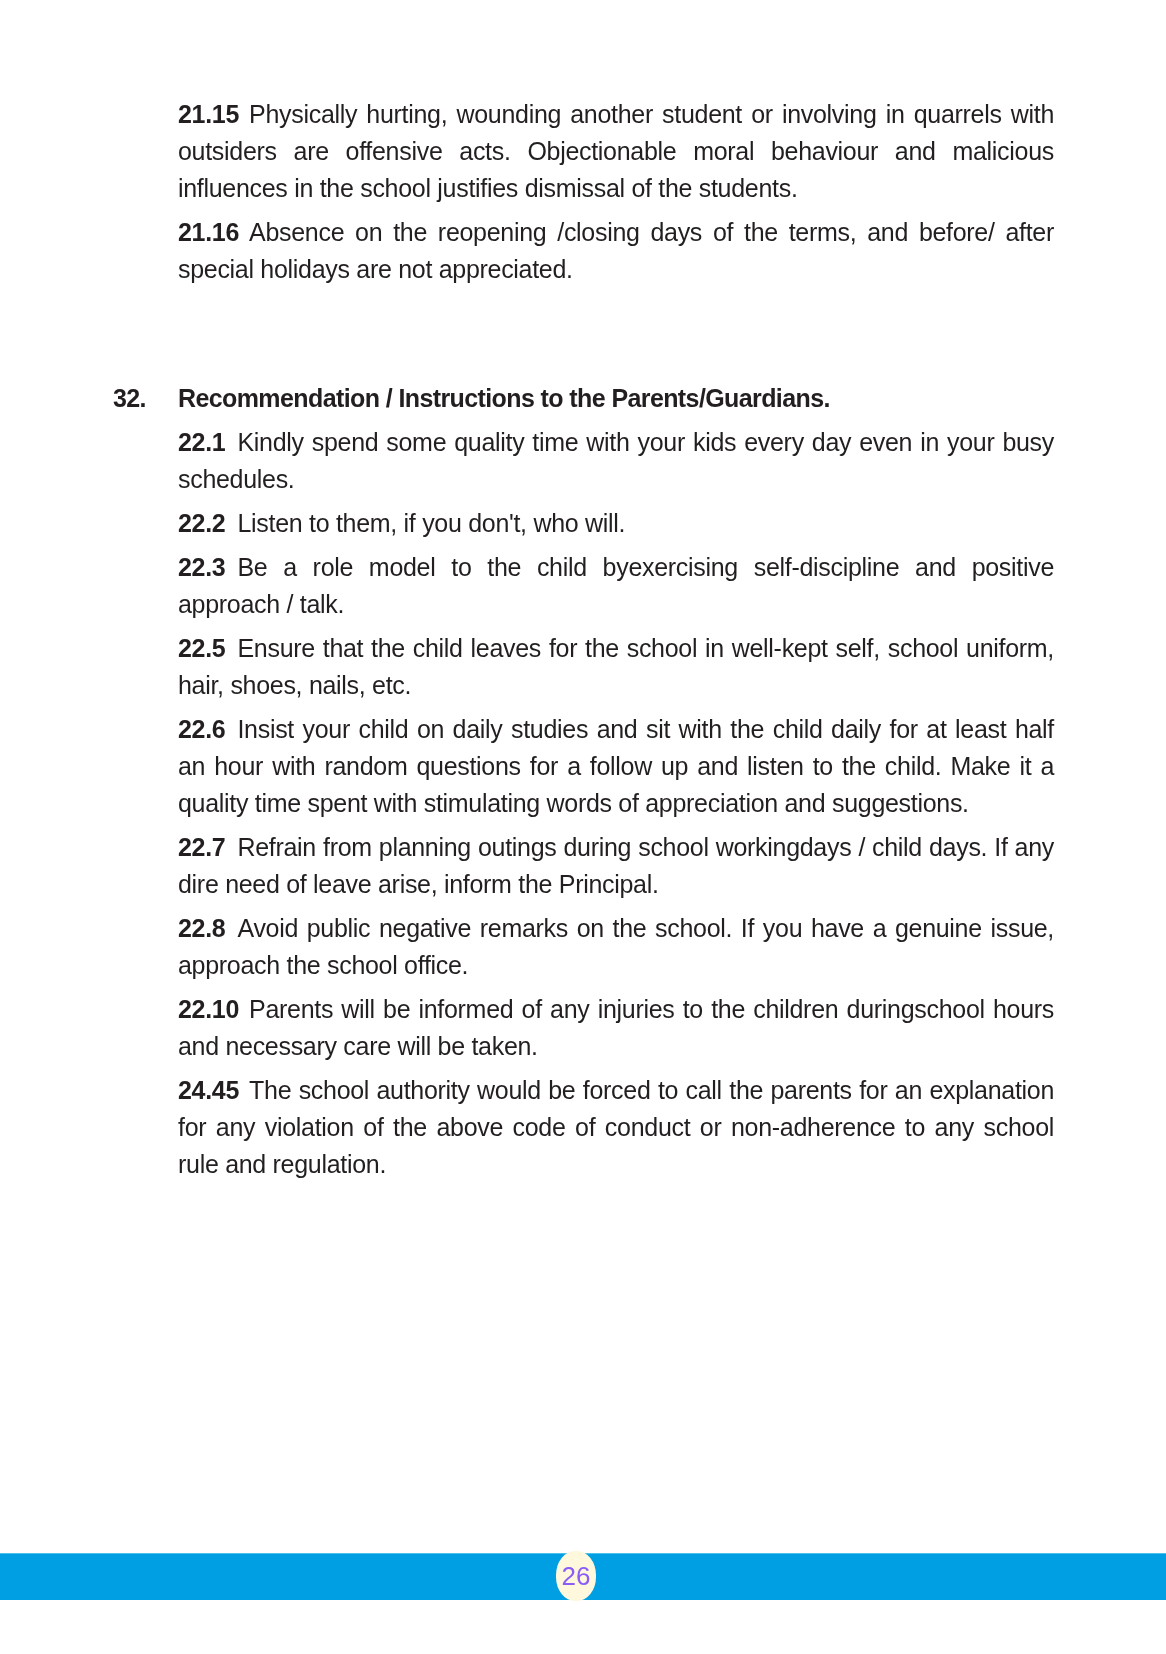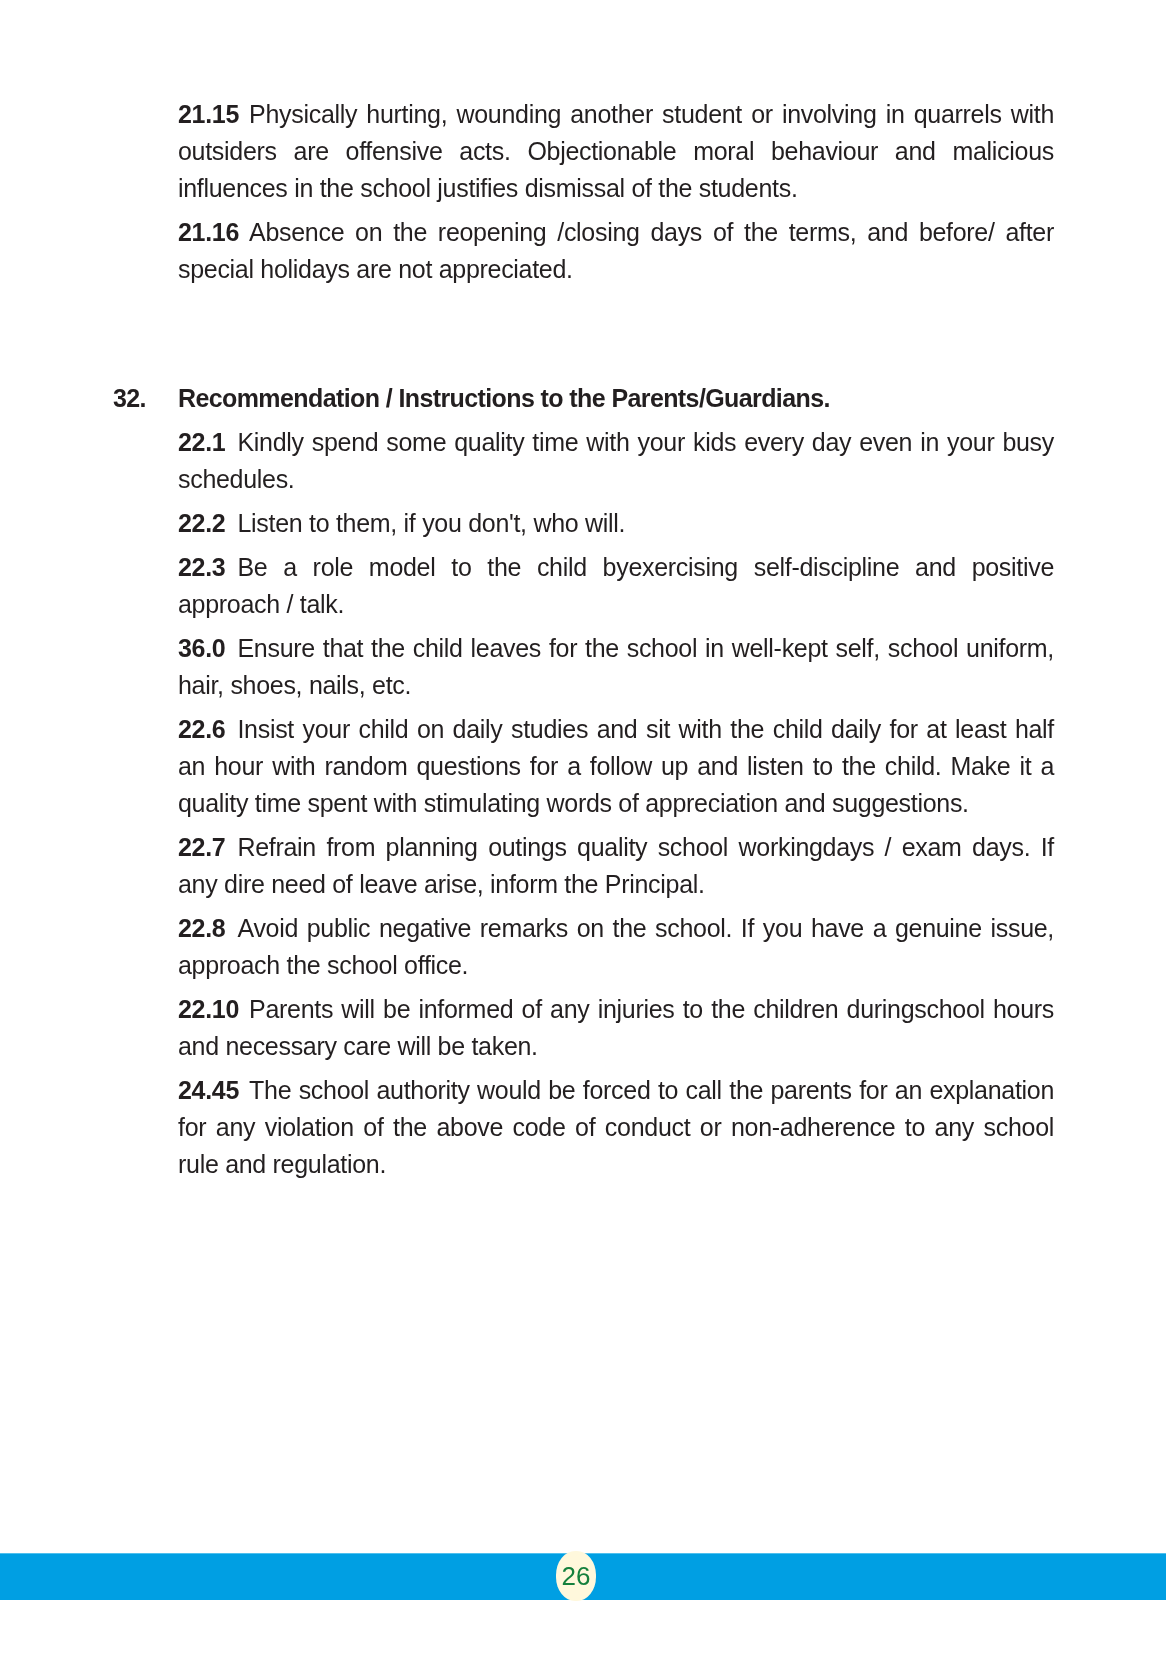--- a/index.html
+++ b/index.html
@@ -13,43 +13,43 @@
   .num.wide { margin-right: 12px; }
   .section-head { position: absolute; left: 113px; top: 380px; width: 940px;
                   font-size: 25px; line-height: 37px; font-weight: bold; letter-spacing: -0.6px; }
   .section-head .sec-num { display: inline-block; width: 65px; }
   .sub { position: absolute; left: 178px; top: 424px; width: 876px; }
   .footer-band { position: absolute; left: 0; top: 1553px; width: 1166px; height: 46px;
                  background: #009fe3; border-top: 1px solid #4fc0ee; }
   .page-badge { position: absolute; left: 556px; top: 1551px; width: 40px; height: 50px;
                 background: #fff8dc; border-radius: 48%;
                 display: flex; align-items: center; justify-content: center;
-                font-size: 26px; color: #15803d; }
+                font-size: 26px; color: #8b5cf6; }
 </style>
 </head>
 <body>
 
 <div class="page">
 
   <div class="content">
     <p class="para"><span class="num">21.15</span><span>Physically hurting, wounding another student or involving in quarrels with outsiders are offensive acts. Objectionable moral behaviour and malicious influences in the school justifies dismissal of the students.</span></p>
     <p class="para"><span class="num">21.16</span><span>Absence on the reopening /closing days of the terms, and before/ after special holidays are not appreciated.</span></p>
   </div>
 
   <div class="section-head">
     <span class="sec-num">32.</span><span>Recommendation / Instructions to the Parents/Guardians.</span>
   </div>
 
   <div class="sub">
     <p class="para"><span class="num wide">22.1</span><span>Kindly spend some quality time with your kids every day even in your busy schedules.</span></p>
     <p class="para"><span class="num wide">22.2</span><span>Listen to them, if you don't, who will.</span></p>
     <p class="para"><span class="num wide">22.3</span><span>Be a role model to the child byexercising self-discipline and positive approach / talk.</span></p>
-    <p class="para"><span class="num wide">36.0</span><span>Ensure that the child leaves for the school in well-kept self, school uniform, hair, shoes, nails, etc.</span></p>
+    <p class="para"><span class="num wide">22.5</span><span>Ensure that the child leaves for the school in well-kept self, school uniform, hair, shoes, nails, etc.</span></p>
     <p class="para"><span class="num wide">22.6</span><span>Insist your child on daily studies and sit with the child daily for at least half an hour with random questions for a follow up and listen to the child. Make it a quality time spent with stimulating words of appreciation and suggestions.</span></p>
-    <p class="para"><span class="num wide">22.7</span><span>Refrain from planning outings quality school workingdays / exam days. If any dire need of leave arise, inform the Principal.</span></p>
+    <p class="para"><span class="num wide">22.7</span><span>Refrain from planning outings during school workingdays / child days. If any dire need of leave arise, inform the Principal.</span></p>
     <p class="para"><span class="num wide">22.8</span><span>Avoid public negative remarks on the school. If you have a genuine issue, approach the school office.</span></p>
     <p class="para"><span class="num">22.10</span><span>Parents will be informed of any injuries to the children duringschool hours and necessary care will be taken.</span></p>
     <p class="para"><span class="num">24.45</span><span>The school authority would be forced to call the parents for an explanation for any violation of the above code of conduct or non-adherence to any school rule and regulation.</span></p>
   </div>
 
   <div class="footer-band"></div>
   <div class="page-badge">
     <span>26</span>
   </div>
 

